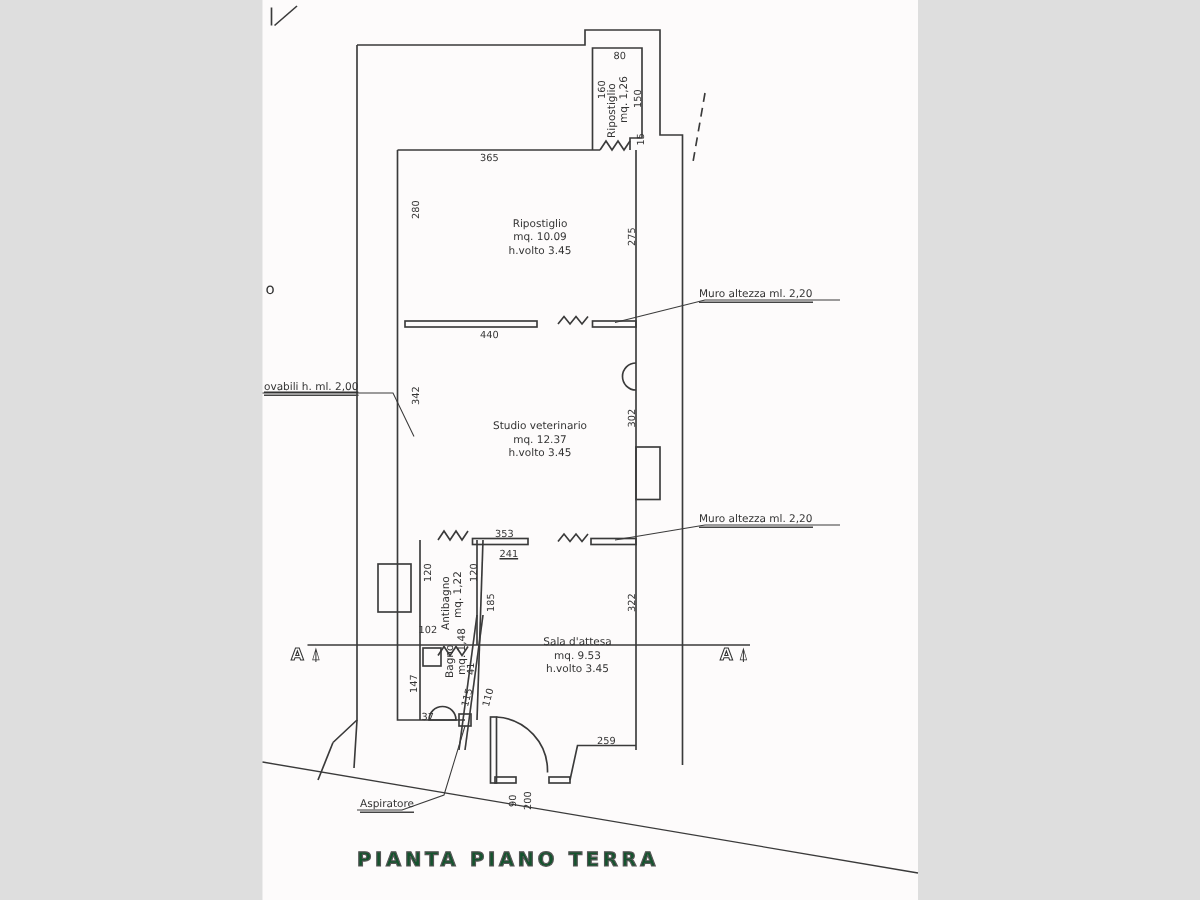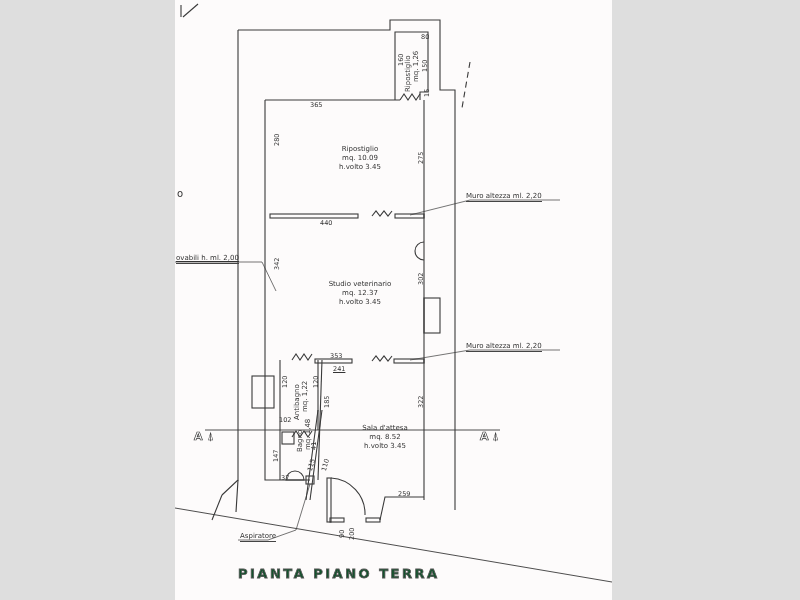--- a/index.html
+++ b/index.html
@@ -78,28 +78,28 @@
     <polyline points="410,360 470,350 560,350" stroke-width="0.7"></polyline>
     <polyline points="175,262 262,262 276,291" stroke-width="0.7"></polyline>
 
     <line x1="470" y1="62" x2="462" y2="108" stroke-dasharray="6,4"></line>
 
     <polyline points="181,17 181,5"></polyline>
     <polyline points="183,17 198,4"></polyline>
   </g>
 </svg>
 
-<div class="lbl dim" style="left:409px;top:33px;margin-left:12px;">80</div>
+<div class="lbl dim" style="left:409px;top:33px;">80</div>
 <div class="lbl dim rot" style="left:397px;top:66px;transform:rotate(-90deg);">160</div>
 <div class="lbl rot" style="left:404px;top:92px;transform:rotate(-90deg);">Ripostiglio</div>
 <div class="lbl rot" style="left:412px;top:82px;transform:rotate(-90deg);">mq. 1,26</div>
 <div class="lbl dim rot" style="left:421px;top:72px;transform:rotate(-90deg);">150</div>
 <div class="lbl dim rot" style="left:423px;top:97px;transform:rotate(-90deg);">15</div>
 
-<div class="lbl dim" style="left:310px;top:101px;">365</div>
+<div class="lbl dim" style="left:320px;top:101px;">365</div>
 <div class="lbl dim rot" style="left:273px;top:146px;transform:rotate(-90deg);">280</div>
 <div class="lbl dim rot" style="left:417px;top:164px;transform:rotate(-90deg);">275</div>
 <div class="lbl room" style="left:320px;top:145px;width:80px;">
   <div>Ripostiglio</div>
   <div>mq. 10.09</div>
   <div>h.volto 3.45</div>
 </div>
 <div class="lbl dim" style="left:320px;top:219px;">440</div>
 
 <div class="lbl dim rot" style="left:273px;top:270px;transform:rotate(-90deg);">342</div>
@@ -115,21 +115,21 @@
 <div class="lbl rot" style="left:293px;top:420px;transform:rotate(-90deg);">Antibagno</div>
 <div class="lbl rot" style="left:301px;top:412px;transform:rotate(-90deg);">mq. 1,22</div>
 <div class="lbl dim rot" style="left:312px;top:388px;transform:rotate(-90deg);">120</div>
 <div class="lbl dim" style="left:279px;top:416px;">102</div>
 
 <div class="lbl dim" style="left:333px;top:365px;text-decoration:underline;">241</div>
 <div class="lbl dim rot" style="left:323px;top:408px;transform:rotate(-90deg);">185</div>
 <div class="lbl dim rot" style="left:417px;top:408px;transform:rotate(-90deg);">322</div>
 <div class="lbl room" style="left:340px;top:405px;width:90px;margin-top:19px;">
   <div>Sala d'attesa</div>
-  <div>mq. 8.52</div>
+  <div>mq. 9.53</div>
   <div>h.volto 3.45</div>
 </div>
 <div class="lbl dim" style="left:398px;top:490px;">259</div>
 
 <div class="lbl dim rot" style="left:272px;top:462px;transform:rotate(-90deg);">147</div>
 <div class="lbl rot" style="left:296px;top:452px;transform:rotate(-90deg);">Bagno</div>
 <div class="lbl rot" style="left:304px;top:450px;transform:rotate(-90deg);">mq. 1,48</div>
 <div class="lbl dim rot" style="left:310px;top:450px;transform:rotate(-90deg);">41</div>
 <div class="lbl dim rot" style="left:306px;top:470px;transform:rotate(-75deg);">115</div>
 <div class="lbl dim rot" style="left:320px;top:470px;transform:rotate(-75deg);">110</div>

